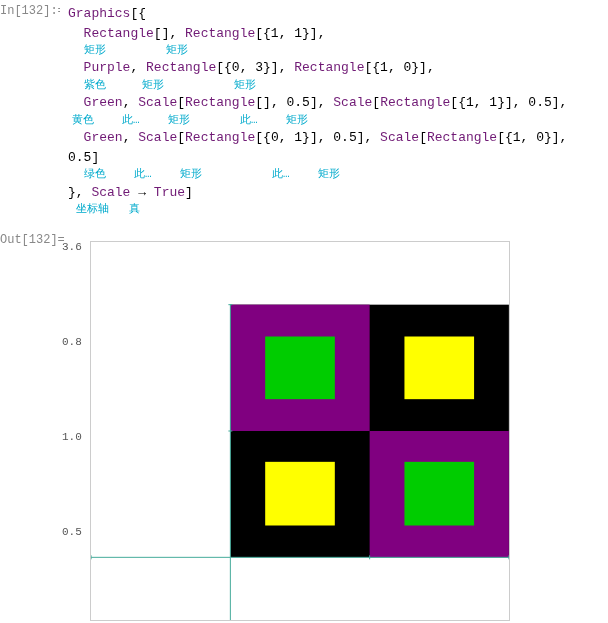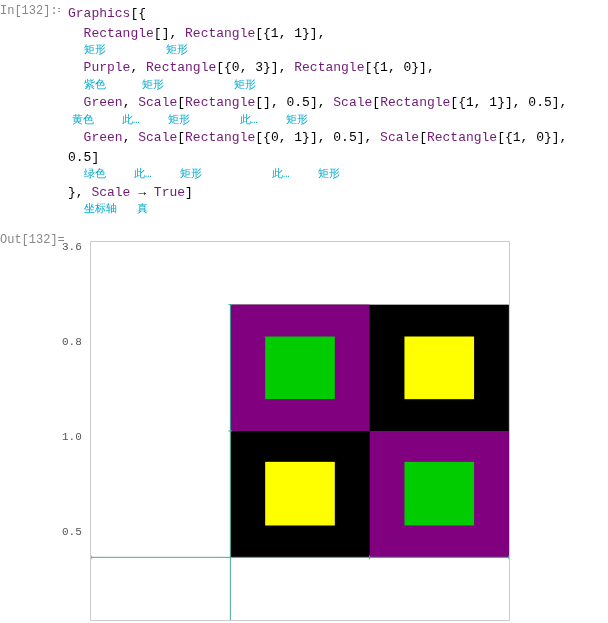--- a/index.html
+++ b/index.html
@@ -142,21 +142,21 @@
       <span style="margin-left:8px">此…</span>
       <span style="margin-left:4px">矩形</span>
       <span style="margin-left:50px">此…</span>
       <span style="margin-left:4px">矩形</span>
     </div>
 
     <div class="code-line">
       <span>}, </span><span class="blue">Scale</span><span> → </span><span class="blue">True</span><span>]</span>
     </div>
     <div class="annotation-line">
-      <span style="margin-left:16px">坐标轴</span>
+      <span style="margin-left:8px">坐标轴</span>
       <span style="margin-left:8px">真</span>
     </div>
   </div>
 </div>
 
 <div style="height:8px"></div>
 
 <div class="notebook-cell">
   <div class="cell-label out-label">Out[132]=</div>
   <div class="cell-content output-area">

